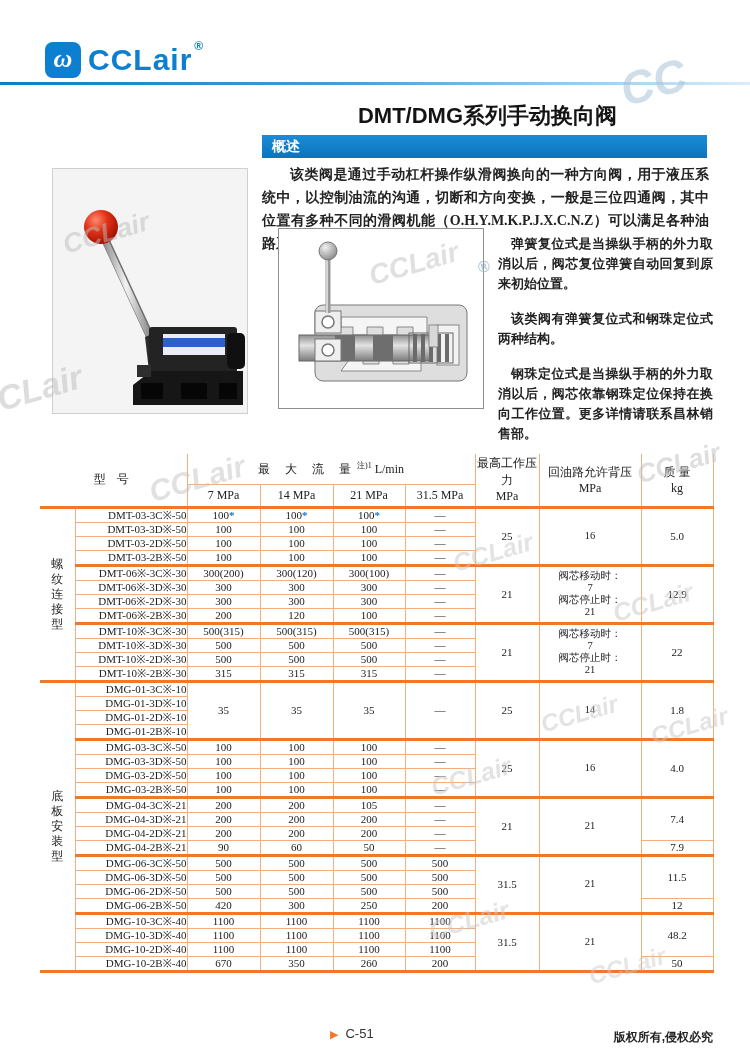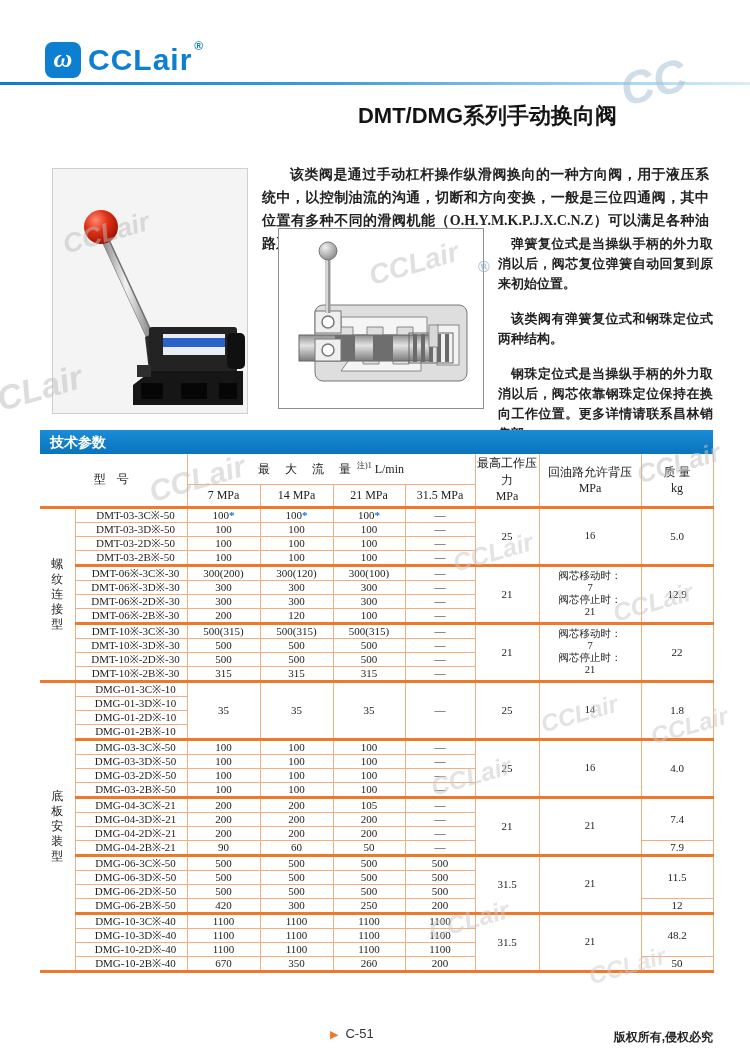--- a/index.html
+++ b/index.html
@@ -48,21 +48,21 @@
   .sp  { letter-spacing:6px; }
   .sp2 { letter-spacing:4px;text-align:right; }
   thead sup { font-size:8px;margin-top:44px; }
   tbody td { border-left:1px solid #f2ae7e; border-top:1px solid #f2ae7e;
              height:14px; font-size:11px; line-height:13px; text-align:center; vertical-align:middle;
              padding:0; overflow:hidden; }
   tbody tr.group-top td   { border-top:3px solid #f0782a; }
   tbody tr.section-top td { border-top:3px solid #f0782a; }
   td.sec-label { border-left:none; border-top:none; font-size:12px; color:#222; }
   td.sec-label div { line-height:15px; }
-  td.model { text-align:center; padding-left:9px; font-size:11px; white-space:nowrap; }
+  td.model { text-align:right; padding-left:9px; font-size:11px; white-space:nowrap; }
   td.back { font-size:10.5px; }
   td.back div { line-height:12px; }
   .star { color:#1a6fd0; font-weight:bold; }
 
   .note { position:absolute; left:40px; top:979px; width:530px; font-size:13px; font-weight:bold;
           line-height:17px; color:#222; }
   .note .l2 { padding-left:37px; }
 
   .page-marker { position:absolute; left:330px; top:1026px; font:13px "Liberation Sans",sans-serif; color:#333; }
   .page-marker .tri { color:#f0782a; font-size:11px; margin-right:7px; }
@@ -80,20 +80,21 @@
 
   <div class="logo">
     <div class="logo-icon">ω</div>
     <div class="logo-text">CCLair</div>
     <div class="logo-reg">®</div>
   </div>
   <div class="top-rule"></div>
 
   <div class="page-title">DMT/DMG系列手动换向阀</div>
 
+  <div class="bar overview">概述</div>
   <div class="overview-para">该类阀是通过手动杠杆操作纵滑阀换向的一种方向阀，用于液压系统中，以控制油流的沟通，切断和方向变换，一般是三位四通阀，其中位置有多种不同的滑阀机能（O.H.Y.M.K.P.J.X.C.N.Z）可以满足各种油路系统的不同要求。</div>
 
   <div class="photo-box">
     <svg width="194" height="244" viewBox="0 0 194 244">
       <defs>
         <radialGradient id="ball" cx="35%" cy="30%" r="75%">
           <stop offset="0%" stop-color="#ff8a70"></stop>
             <stop offset="45%" stop-color="#e03318"></stop>
             <stop offset="100%" stop-color="#9c0f00"></stop>
         </radialGradient>
@@ -161,21 +162,20 @@
       <rect x="150" y="96" width="9" height="22" fill="#d8d8d8" stroke="#777" stroke-width="0.8"></rect>
     </svg>
   </div>
 
   <div class="right-col">
     <p>弹簧复位式是当操纵手柄的外力取消以后，阀芯复位弹簧自动回复到原来初始位置。</p>
     <p>该类阀有弹簧复位式和钢珠定位式两种结构。</p>
     <p>钢珠定位式是当操纵手柄的外力取消以后，阀芯依靠钢珠定位保持在换向工作位置。更多详情请联系昌林销售部。</p>
   </div>
 
-  <div class="bar tech">技术参数</div>
 
   <div class="tbl-wrap">
     <table>
       <colgroup>
         <col style="width:35px">
           <col style="width:112px">
           <col style="width:73px">
           <col style="width:73px">
         <col style="width:72px">
           <col style="width:70px">

